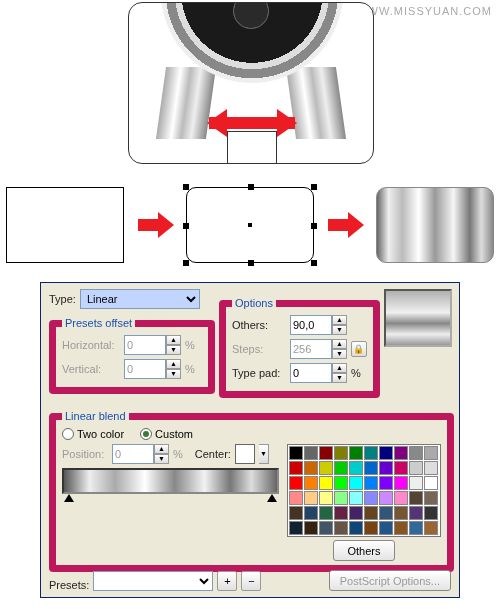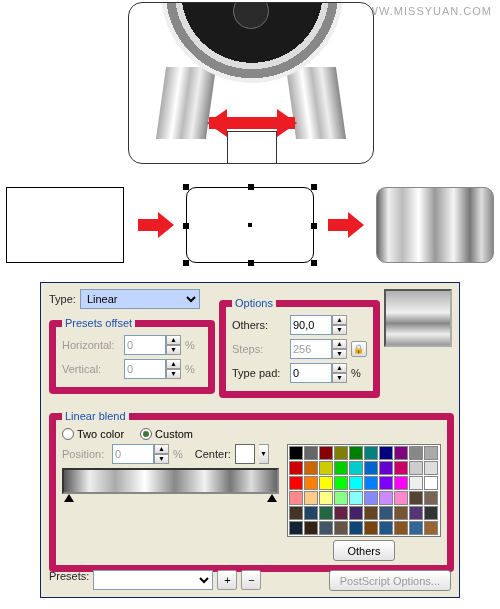--- a/index.html
+++ b/index.html
@@ -50,21 +50,21 @@
 .radio{display:inline-flex;align-items:center;gap:3px;margin-right:12px}
 .radio .r{width:12px;height:12px;border:1px solid #666;border-radius:50%;background:#fff;display:inline-flex;align-items:center;justify-content:center}
 .radio .r.on::after{content:"";width:6px;height:6px;border-radius:50%;background:#3b7a3b}
 .swatches{display:grid;grid-template-columns:repeat(10,14px);grid-auto-rows:14px;gap:1px;border:1px solid #777;padding:1px;background:#fff;width:154px}
 .sw{border:1px solid #888}
 .gradbar{height:26px;border:2px inset #888;background:linear-gradient(90deg,#555 0%,#eee 12%,#aaa 24%,#fff 38%,#888 52%,#f2f2f2 66%,#777 78%,#ddd 88%,#666 100%);position:relative;margin:4px 0}
 .marker{position:absolute;bottom:-10px;width:0;height:0;border:5px solid transparent;border-bottom:8px solid #000}
 .btn{height:21px;padding:0 10px;border:1px solid #888;border-radius:3px;background:linear-gradient(#fff,#e4e4e4);min-width:62px}
 .btn.def{border:2px solid #3a7fe0}
 .btn.dis{color:#9a9a9a}
-.footer{position:absolute;bottom:6px;left:8px;right:8px;display:flex;align-items:flex-start;gap:4px}
+.footer{position:absolute;bottom:6px;left:8px;right:8px;display:flex;align-items:flex-end;gap:4px}
 .footer .spacer{flex:1}
 .iconbtn{width:20px;height:20px;border:1px solid #999;border-radius:2px;background:linear-gradient(#fff,#e0e0e0);font-size:11px;text-align:center;line-height:18px}
 .currentbox{width:20px;height:20px;border:1px solid #666;background:#fff;display:inline-block}
 .dropbtn{width:10px;height:20px;border:1px solid #999;border-left:none;background:linear-gradient(#fff,#ddd);font-size:7px;text-align:center;line-height:18px;display:inline-block;vertical-align:top}
 </style>
 </head>
 <body>
 
 <div class="watermark">思缘设计论坛  WWW.MISSYUAN.COM</div>
 

